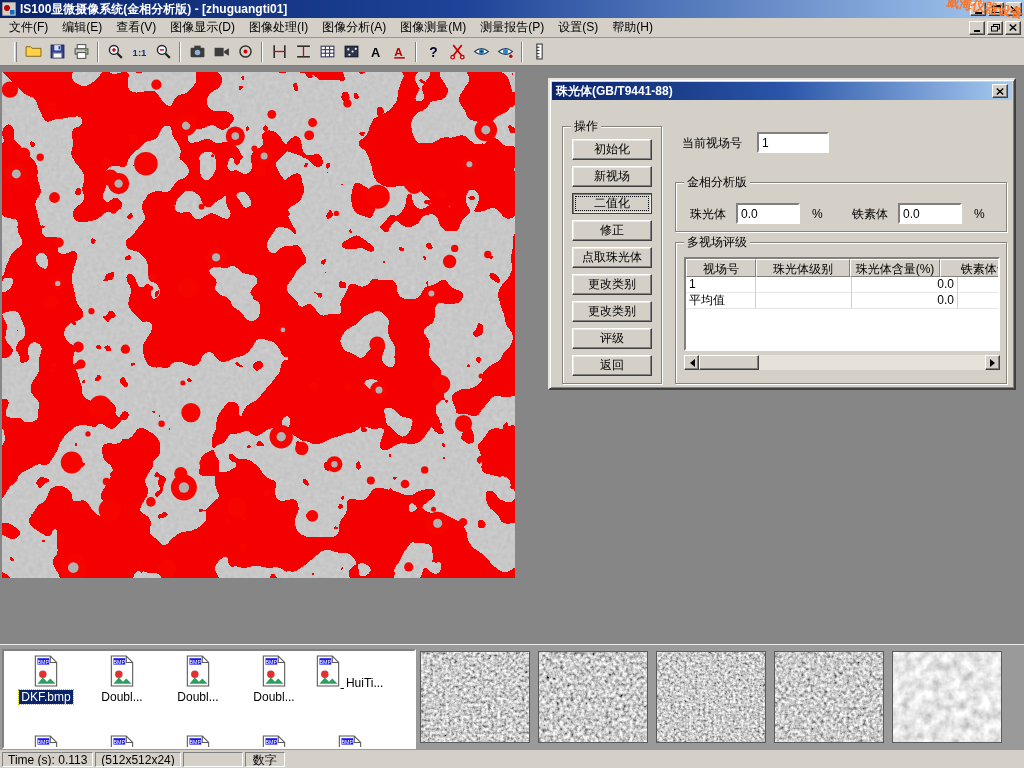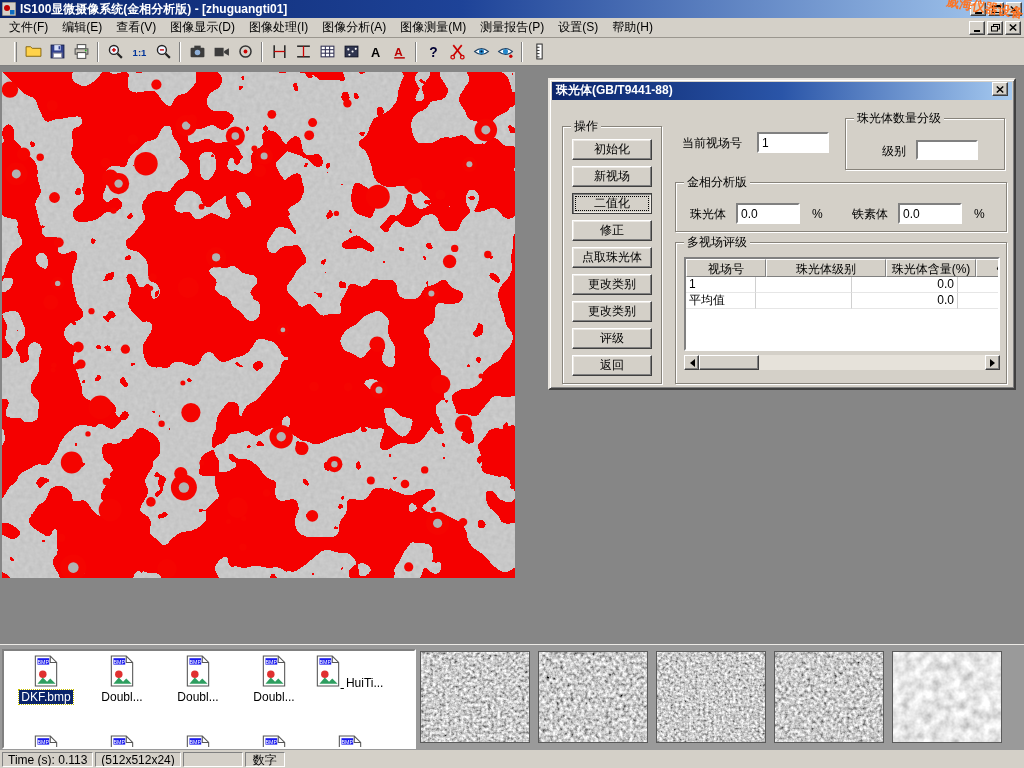--- a/index.html
+++ b/index.html
@@ -40,21 +40,21 @@
 
   
   .workspace { position:absolute; left:0; top:66px; width:1024px; height:578px; background:#868686; }
   .micro { position:absolute; left:2px; top:6px; }
 
   
   .dialog { position:absolute; left:548px; top:78px; width:468px; height:312px; background:#d4d0c8;
     border:2px solid; border-color:#e8e4de #404040 #404040 #e8e4de;
     box-shadow: inset 1px 1px 0 #fff, inset -1px -1px 0 #808080; padding:2px; z-index:20; }
   .dlg-title { height:18px; background:linear-gradient(90deg,#0a246a 0%,#2a55a8 50%,#a6caf0 100%);
-    color:#fff; font-weight:bold; display:flex; padding:0 4px; }
+    color:#fff; font-weight:bold; display:flex; align-items:center; padding:0 4px; }
   .dlg-body { position:relative; height:290px; }
   .group { position:absolute; border:1px solid #87837b; box-shadow: inset 1px 1px 0 #fff, 1px 1px 0 #fff; }
   .group-label { position:absolute; top:-7px; left:8px; background:#d4d0c8; padding:0 3px; line-height:13px; white-space:nowrap; }
   .vbtn { position:absolute; left:9px; width:80px; height:21px; background:#d4d0c8; border:1px solid;
     border-color:#fff #404040 #404040 #fff; box-shadow: inset -1px -1px 0 #808080, inset 1px 1px 0 #ece9e4;
     text-align:center; line-height:19px; font-size:12px; white-space:nowrap; }
   .vbtn.active { border-color:#404040; box-shadow: inset 1px 1px 0 #808080, inset -1px -1px 0 #ece9e4;
     outline:1px dotted #000; outline-offset:-4px; }
   .input95 { position:absolute; border:2px solid; border-color:#808080 #fff #fff #808080; background:#fff;
     font:12px "Liberation Sans","DejaVu Sans",sans-serif; padding:1px 3px; }
@@ -474,42 +474,37 @@
         <div class="vbtn" style="top:120px">点取珠光体</div>
         <div class="vbtn" style="top:147px">更改类别</div>
         <div class="vbtn" style="top:174px">更改类别</div>
         <div class="vbtn" style="top:201px">评级</div>
         <div class="vbtn" style="top:228px">返回</div>
       </div>
 
       <span class="lbl" style="left:130px;top:36px">当前视场号</span>
       <input class="input95" style="left: 205px; top: 32px; width: 72px; height: 21px;" value="1">
 
-      <div class="group" style="left:293px;top:18px;width:160px;height:52px">
-        <span class="group-label">珠光体数量分级</span>
-        <span class="lbl" style="left:36px;top:25px">级别</span>
-        <input class="input95" style="left: 70px; top: 21px; width: 62px; height: 20px;" value="">
-      </div>
 
       <div class="group" style="left:123px;top:82px;width:332px;height:50px">
         <span class="group-label">金相分析版</span>
         <span class="lbl" style="left:14px;top:24px">珠光体</span>
         <input class="input95" style="left: 60px; top: 20px; width: 64px; height: 21px;" value="0.0">
         <span class="lbl" style="left:136px;top:24px">%</span>
         <span class="lbl" style="left:176px;top:24px">铁素体</span>
         <input class="input95" style="left: 222px; top: 20px; width: 64px; height: 21px;" value="0.0">
         <span class="lbl" style="left:298px;top:24px">%</span>
       </div>
 
       <div class="group" style="left:123px;top:142px;width:332px;height:142px">
         <span class="group-label">多视场评级</span>
         <div class="mtable">
           <div class="mt-head">
-            <div class="mt-hcell" style="width:80px">视场号</div>
-            <div class="mt-hcell" style="width:120px">珠光体级别</div>
+            <div class="mt-hcell" style="width:70px">视场号</div>
+            <div class="mt-hcell" style="width:94px">珠光体级别</div>
             <div class="mt-hcell" style="width:90px">珠光体含量(%)</div>
             <div class="mt-hcell" style="width:120px">铁素体含量(%)</div>
           </div>
           <div class="mt-row">
             <div class="mt-cell" style="width:70px">1</div>
             <div class="mt-cell" style="width:96px"></div>
             <div class="mt-cell num" style="width:106px">0.0</div>
             <div class="mt-cell" style="width:120px"></div>
           </div>
           <div class="mt-row">

